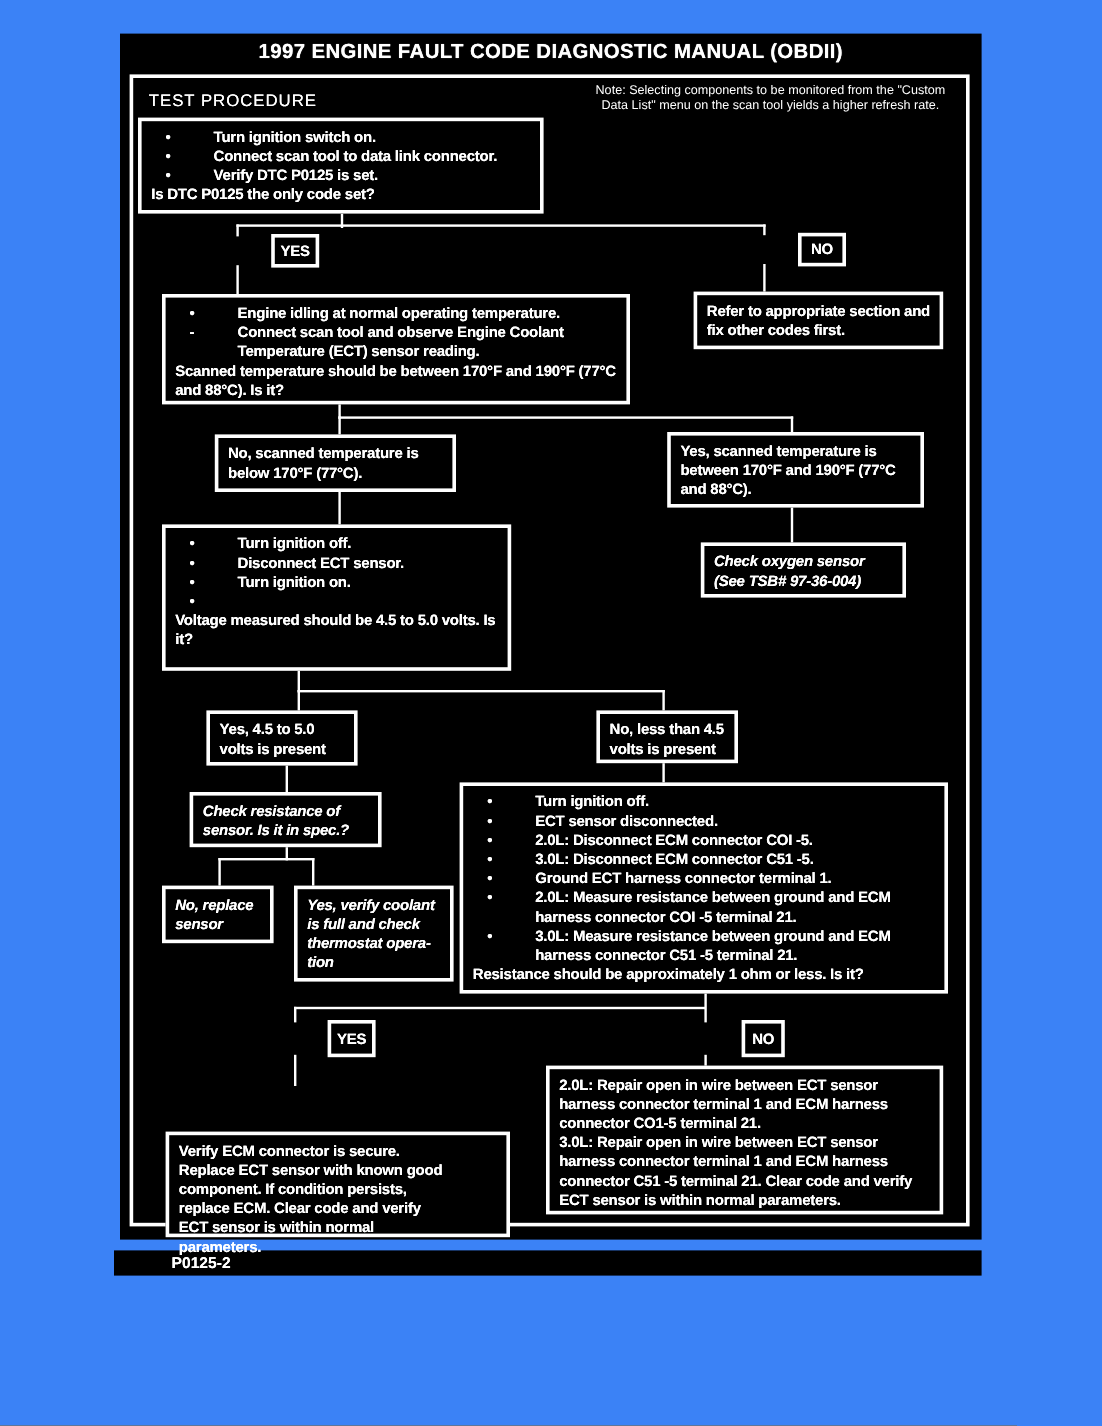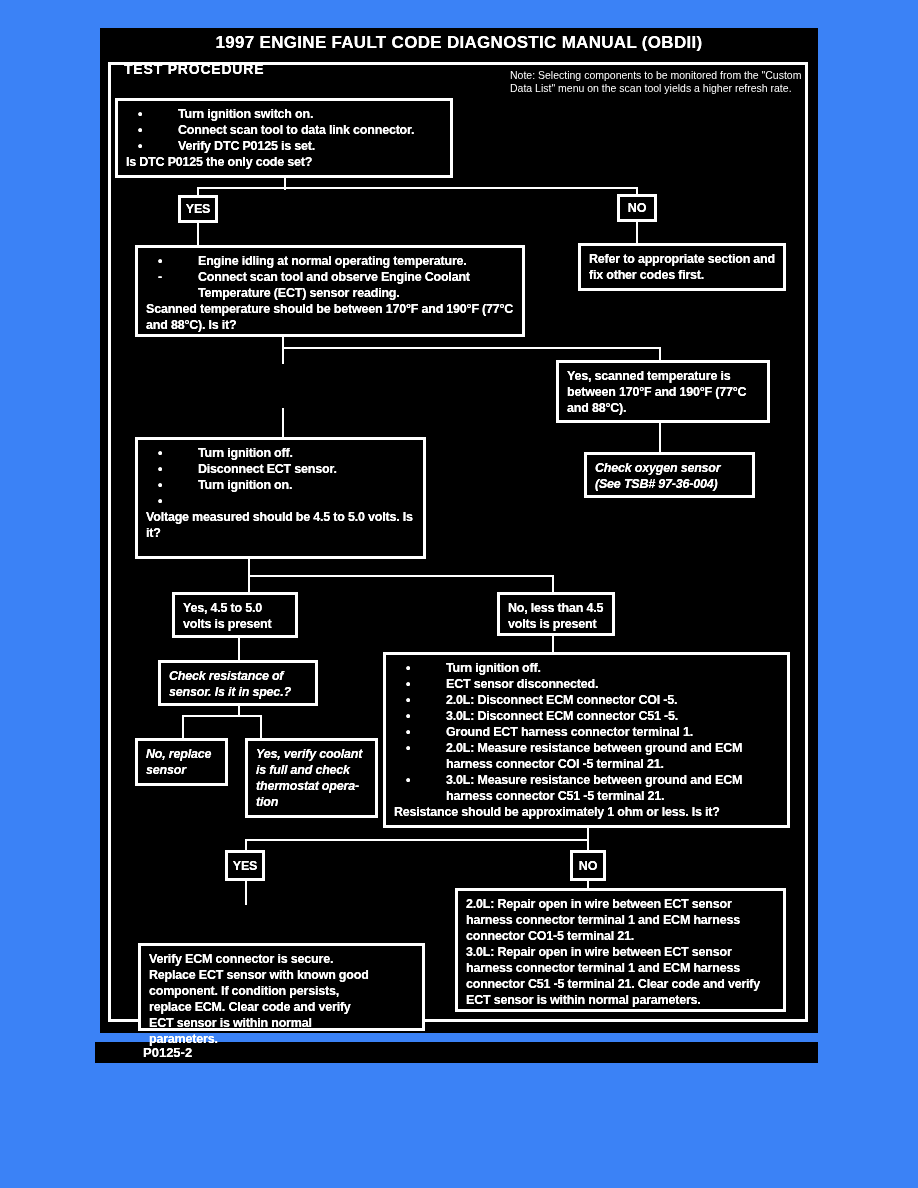--- a/index.html
+++ b/index.html
@@ -2,26 +2,26 @@
 <html><head>
 <meta charset="utf-8">
 <style>
   html,body{margin:0;padding:0;background:#888;}
   .sheet{position:relative;width:918px;height:1188px;background:#3b82f6;overflow:hidden;
          font-family:"Liberation Sans",sans-serif;color:#fff;}
   .plate{position:absolute;left:100px;top:28px;width:718px;height:1005px;background:#000;}
   .frame{position:absolute;left:108px;top:62px;width:700px;height:960px;border:3px solid #fff;box-sizing:border-box;}
   .title{position:absolute;left:100px;top:33px;width:718px;text-align:center;
          font-size:17px;font-weight:bold;letter-spacing:.3px;text-shadow:0 0 .6px #fff;}
-  .heading{position:absolute;left:124px;top:61px;font-size:14px;font-weight:bold;letter-spacing:.8px;text-shadow:0 0 .5px #fff;}
-  .note{position:absolute;left:510px;top:69px;width:312px;font-size:10.5px;line-height:13px;letter-spacing:0;}
+  .heading{position:absolute;left:124px;top:75px;font-size:14px;font-weight:normal;letter-spacing:.8px;text-shadow:0 0 .5px #fff;}
+  .note{position:absolute;left:486px;top:69px;width:312px;font-size:10.5px;line-height:13px;letter-spacing:0;text-align:center;}
   .fbox{position:absolute;background:#000;border:3px solid #fff;box-sizing:border-box;
         font-size:12.5px;font-weight:bold;line-height:16px;letter-spacing:-0.2px;
         padding:5px 8px;text-shadow:0 0 .5px #fff;z-index:3;}
-  .fbox.center{display:flex;align-items:center;justify-content:center;text-align:center;padding:2px;}
+  .fbox.center{display:flex;align-items:center;justify-content:center;text-align:center;padding:2px;margin-left:48px;}
   .fbox.italic{font-style:italic;}
   .brow{display:flex;}
   .bm{flex:none;width:40px;margin-left:12px;}
   .bt{flex:1;}
   .q{margin-top:0;}
   .vline,.hline{position:absolute;background:#fff;z-index:1;}
   .vline{width:2px;}
   .hline{height:2px;}
   .footerbar{position:absolute;left:95px;top:1042px;width:723px;height:21px;background:#000;
              display:flex;align-items:center;}
@@ -92,20 +92,21 @@
       </div>
     <div class="brow">
         <span class="bm">-</span>
         <span class="bt">Connect scan tool and observe Engine Coolant Temperature (ECT) sensor reading.</span>
       </div>
     <div class="q">Scanned temperature should be between 170°F and 190°F (77°C and 88°C). Is it?</div>
   </div>
 
   <div class="fbox" style="left:578px;top:243px;width:208px;height:48px">Refer to appropriate section and fix other codes first.</div>
 
+  <div class="fbox" style="left:179px;top:362px;width:201px;height:48px">No, scanned temperature is below 170°F (77°C).</div>
   <div class="fbox" style="left:556px;top:360px;width:214px;height:63px">Yes, scanned temperature is between 170°F and 190°F (77°C and 88°C).</div>
 
   <div class="fbox italic" style="left:584px;top:452px;width:171px;height:46px">Check oxygen sensor (See TSB# 97-36-004)</div>
 
   <div class="fbox" style="left:135px;top:437px;width:291px;height:122px">
     <div class="brow">
         <span class="bm">•</span>
         <span class="bt">Turn ignition off.</span>
       </div>
     <div class="brow">

